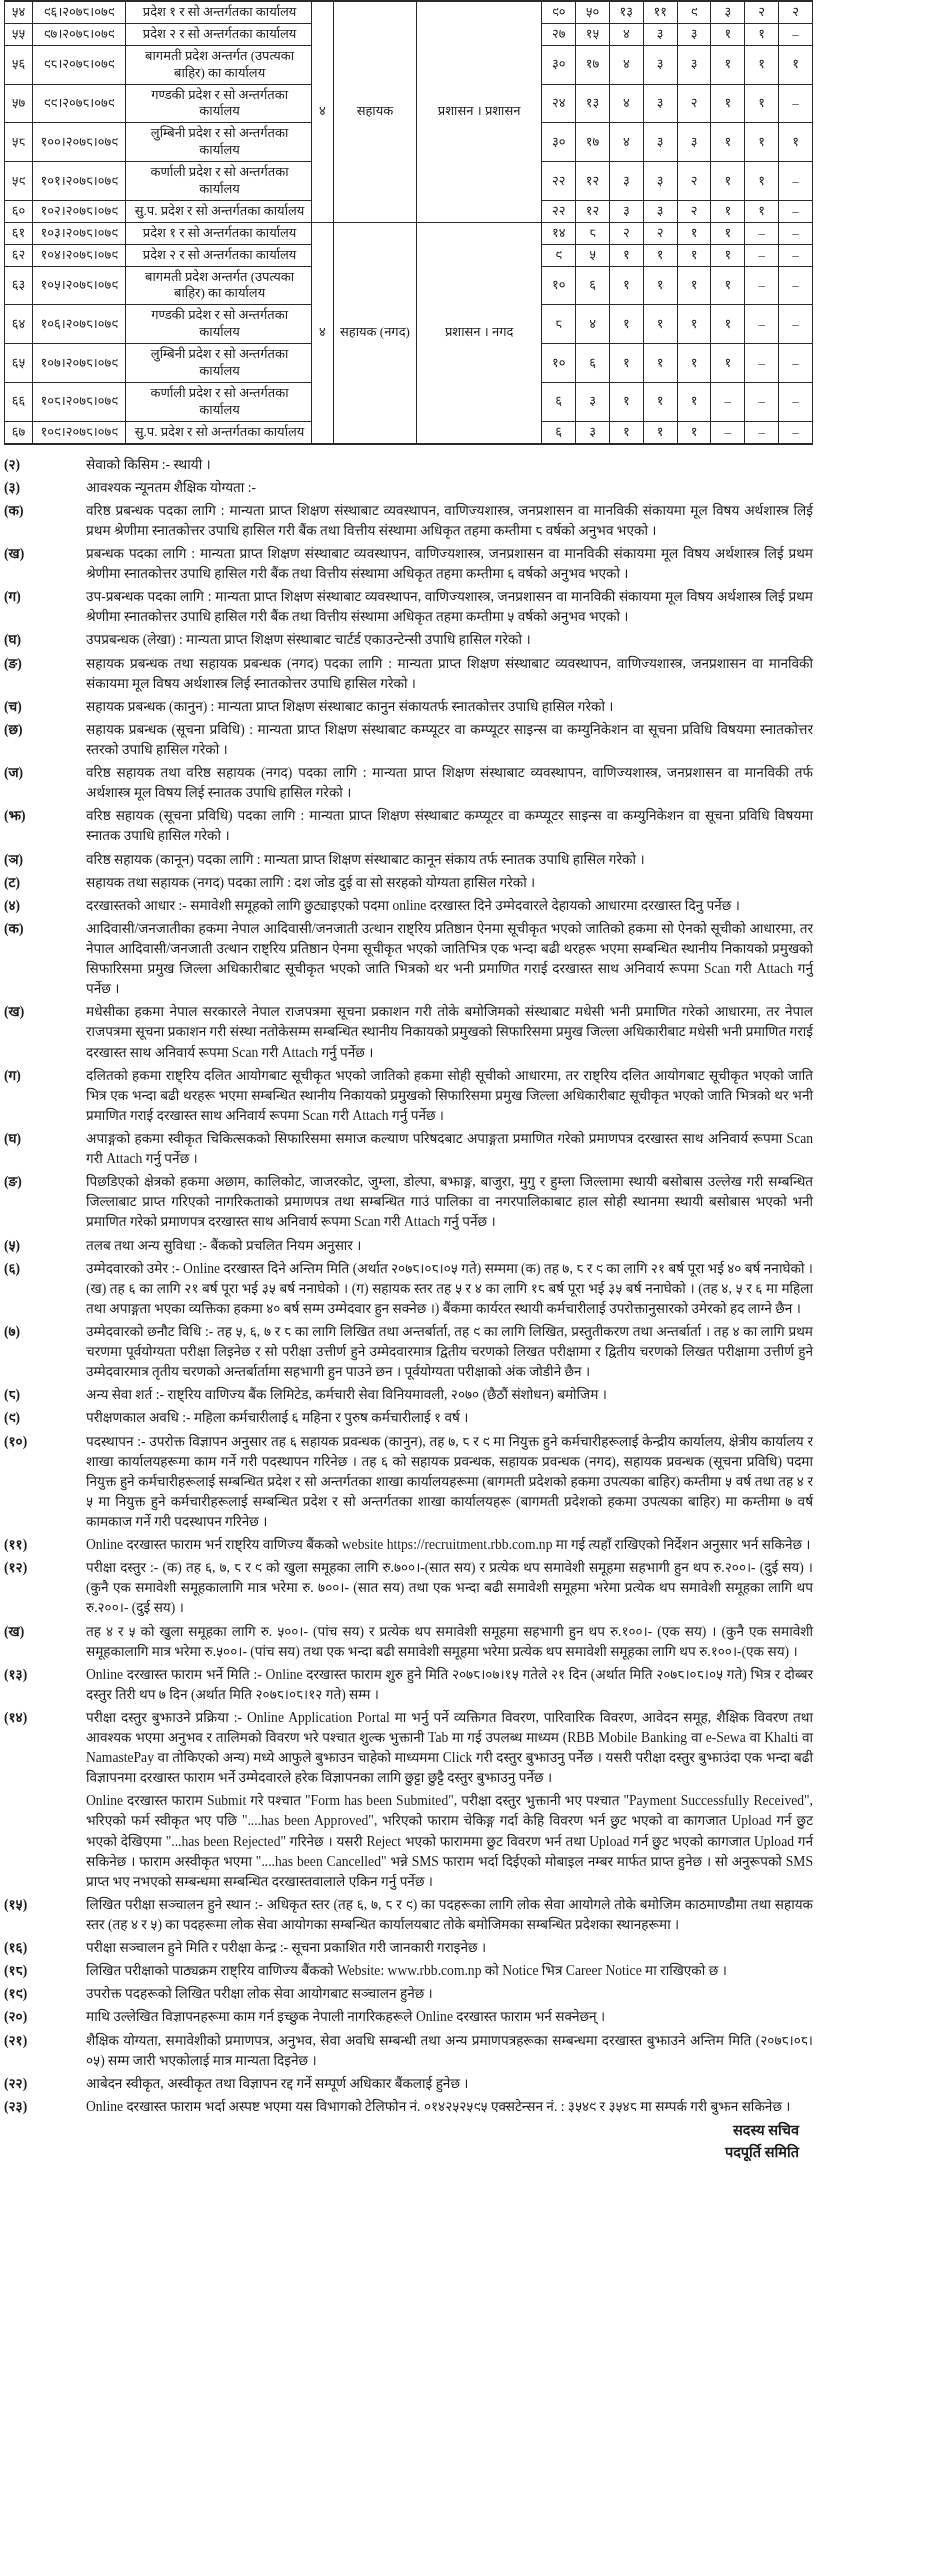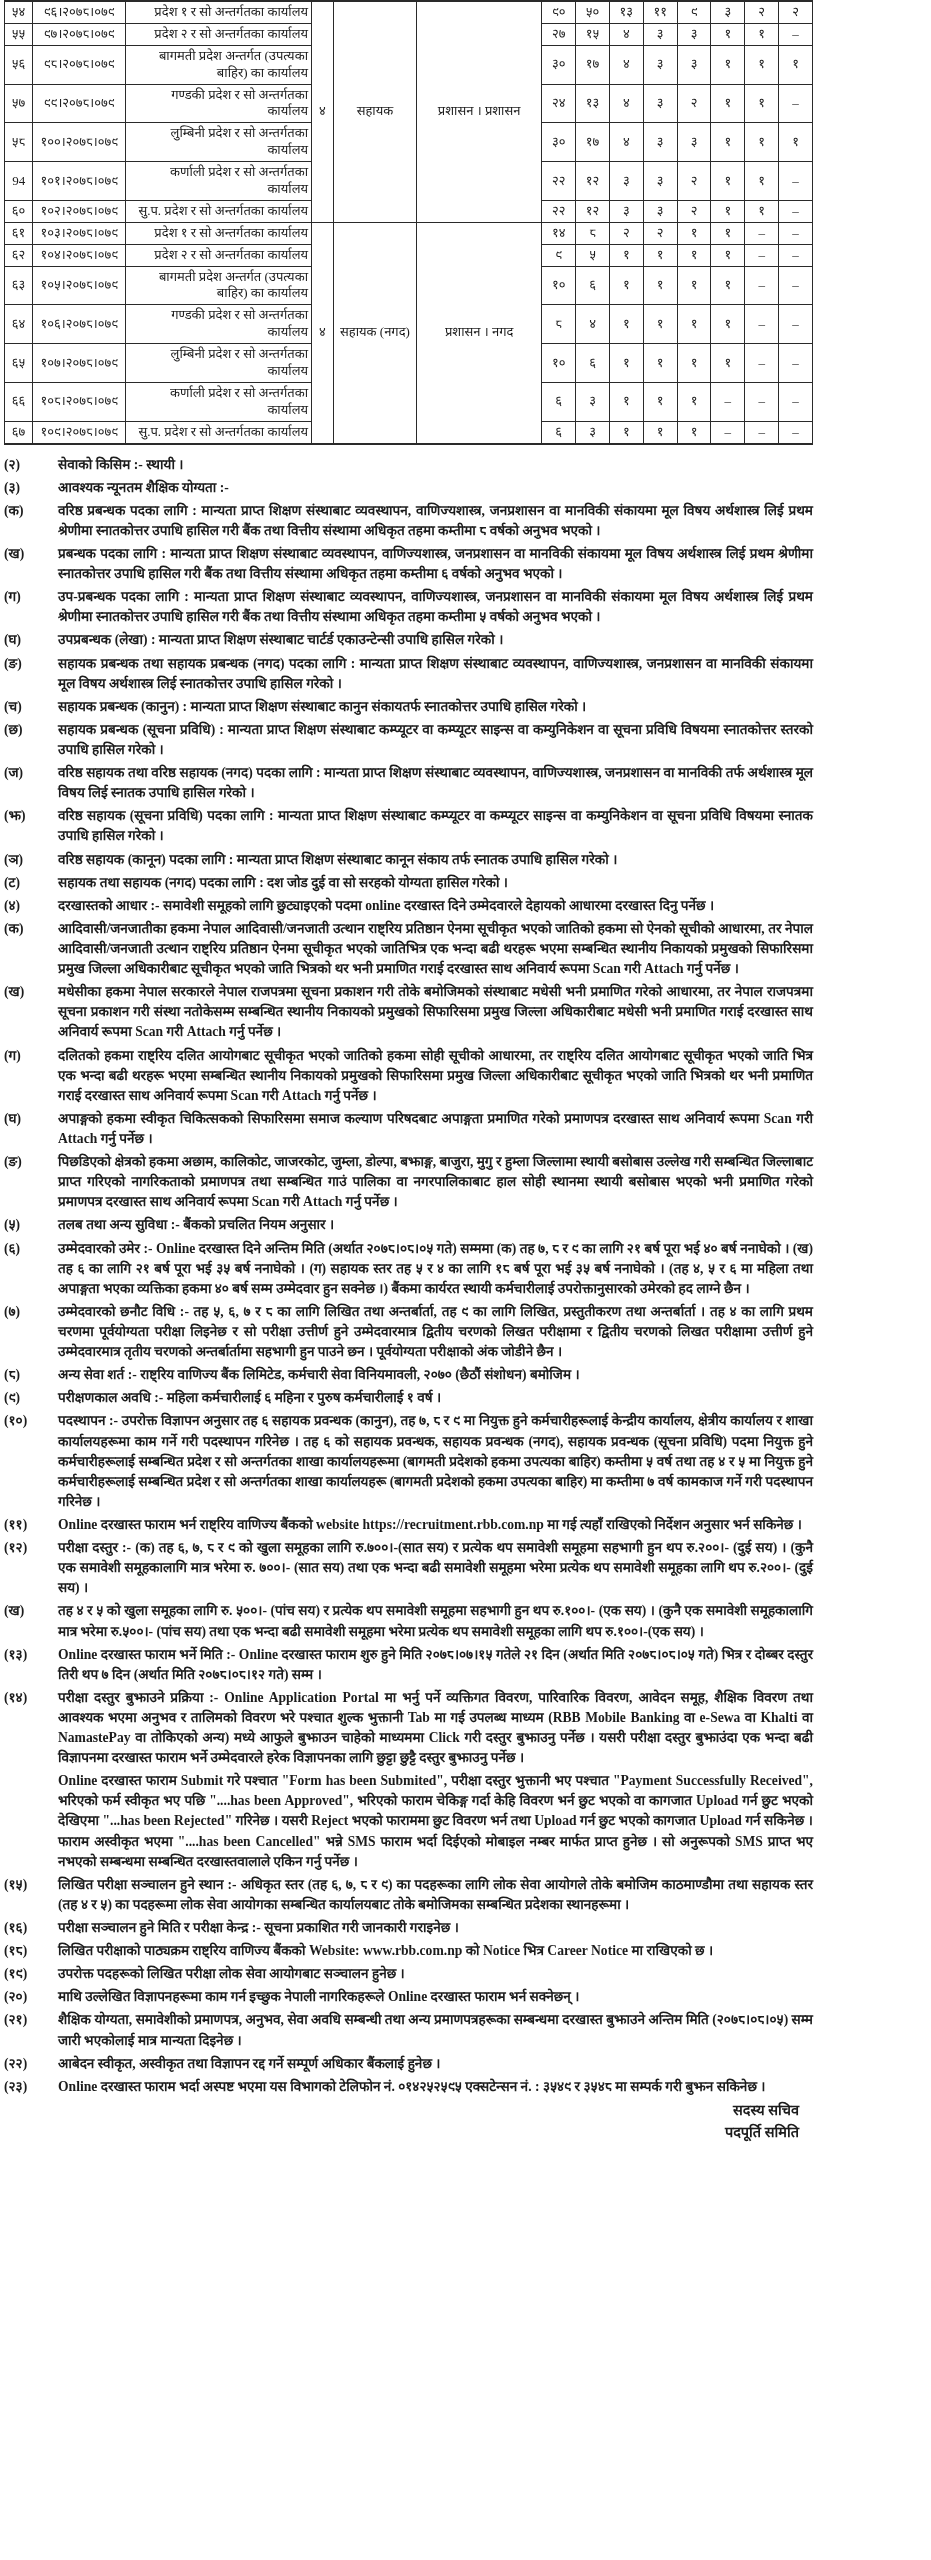--- a/index.html
+++ b/index.html
@@ -2,28 +2,28 @@
 <html lang="ne"><head>
 <meta charset="utf-8">
 <style>
   html,body{margin:0;padding:0;background:#ffffff;}
   body{width:931px;font-family:"Liberation Serif","DejaVu Serif",serif;color:#1c1c1c;}
   .page{width:817px;box-sizing:border-box;padding:0 4px 8px 4px;}
   
   table.vac{width:100%;border-collapse:collapse;table-layout:fixed;font-size:13px;line-height:1.3;}
   table.vac td{border:1.5px solid #2a2a2a;padding:2px 3px;vertical-align:middle;text-align:center;
     overflow:hidden;word-wrap:break-word;}
-  table.vac td.c-office{text-align:right;padding-left:5px;}
+  table.vac td.c-office{text-align:center;padding-left:5px;}
   table.vac td.c-num{font-size:13px;}
   table.vac{border-top:2.5px solid #2a2a2a;border-bottom:2.5px solid #2a2a2a;}
   
   .notes{margin-top:10px;font-size:13.6px;line-height:1.48;}
   .note{display:grid;grid-template-columns:46px 1fr;column-gap:8px;margin:0 0 3px 0;}
   .note .lbl{white-space:nowrap;font-weight:bold;}
-  .note .txt{text-align:justify;font-weight:700;}
+  .note .txt{text-align:justify;font-weight:400;margin-left:28px;}
   .note.cont .lbl{visibility:hidden;}
   
   .signature{text-align:right;font-size:14.5px;font-weight:bold;line-height:1.5;
     padding-right:14px;}
 </style>
 </head>
 <body>
 
 <div class="page">
 
@@ -107,21 +107,21 @@
           <td class="c-num">३०</td>
           <td class="c-num">१७</td>
           <td class="c-num">४</td>
           <td class="c-num">३</td>
           <td class="c-num">३</td>
           <td class="c-num">१</td>
           <td class="c-num">१</td>
           <td class="c-num">१</td>
         </tr>
         <tr>
-          <td class="c-sn">94</td>
+          <td class="c-sn">५९</td>
           <td class="c-ad">१०१।२०७८।०७९</td>
           <td class="c-office">कर्णाली प्रदेश र सो अन्तर्गतका कार्यालय</td>
           <td class="c-num">२२</td>
           <td class="c-num">१२</td>
           <td class="c-num">३</td>
           <td class="c-num">३</td>
           <td class="c-num">२</td>
           <td class="c-num">१</td>
           <td class="c-num">१</td>
           <td class="c-num">–</td>

